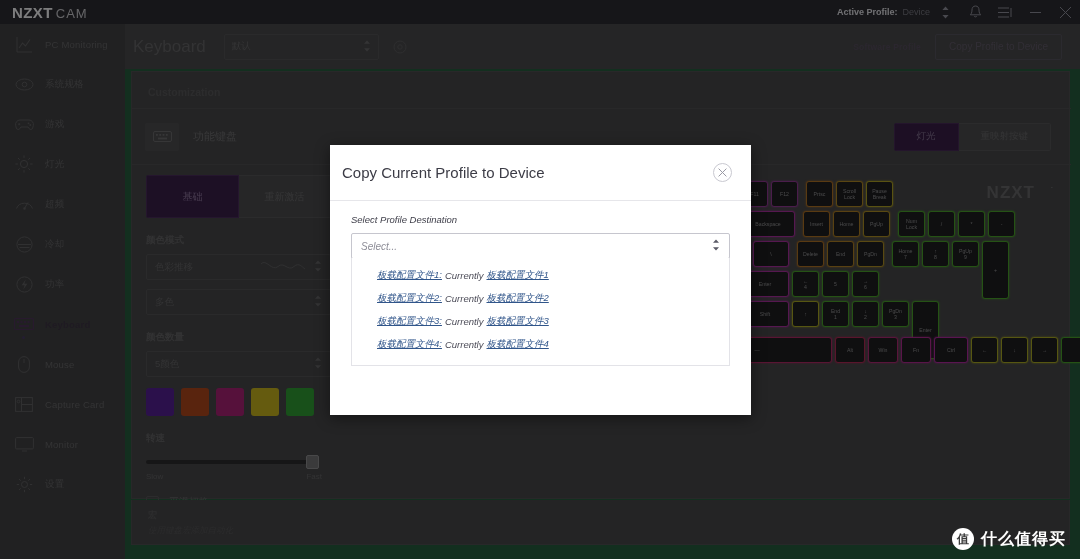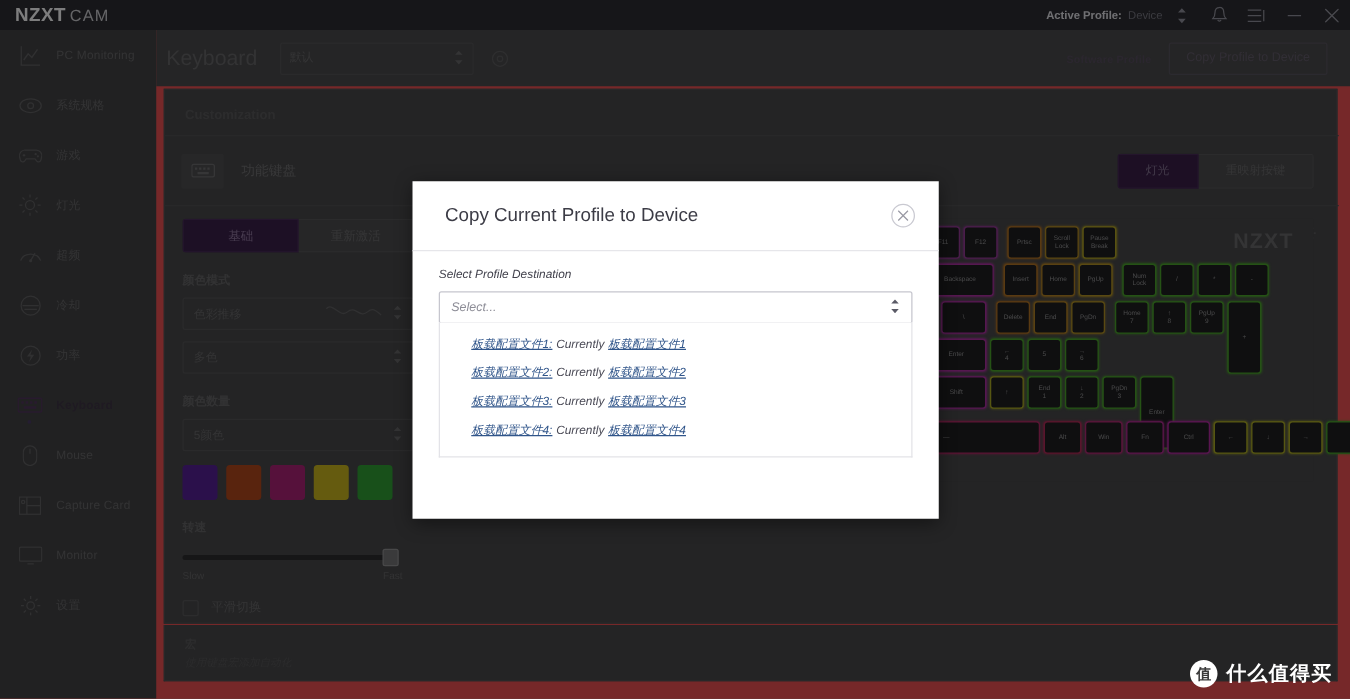--- a/index.html
+++ b/index.html
@@ -2,21 +2,21 @@
 <html><head>
 <meta charset="utf-8">
 <style>
   * { box-sizing: border-box; margin: 0; padding: 0; }
   html, body {
     width: 1080px; height: 559px;
     background: #3a3a3a;
     font-family: "Liberation Sans", sans-serif;
     overflow: hidden;
   }
-  #app { position: relative; width: 1080px; height: 559px; background: #ef4444; }
+  #app { position: relative; width: 1080px; height: 559px; background: #14532d; }
 
   
   .titlebar {
     position: absolute; left: 0; top: 0; width: 1080px; height: 24px;
     background: #1b1b1f; display: flex; align-items: center;
   }
   .brand { margin-left: 12px; font-size: 15px; font-weight: bold; color: #fff; letter-spacing: .4px; }
   .brand .cam { font-weight: normal; color: #c9c9cc; font-size: 13px; margin-left: 3px; letter-spacing: 1px; }
   .tb-right { margin-left: auto; display: flex; align-items: center; height: 24px; }
   .ap-label { font-size: 9px; font-weight: bold; color: #e2e2e6; }
@@ -79,21 +79,21 @@
     font-size: 9.5px; border: 1px solid #4b4b4b;
   }
   .mt-btn.on { background: #2a0c39; color: #7e6a8a; border-color: #3a1a4a; }
   .mt-btn.off { background: #3f3f3f; color: #5f5f5f; border-left: none; }
 
   .sep2 { position: absolute; left: 0; top: 92px; width: 939px; height: 1px; background: #434343; }
 
   
   .cust { position: absolute; left: 14px; top: 103px; width: 185px; }
   .tabs { display: flex; border-radius: 3px; overflow: hidden; }
-  .tab { height: 27px; flex: 1; display: flex; align-items: center; justify-content: center; font-size: 10px; border: 1px solid #4b4b4b; }
+  .tab { height: 43px; flex: 1; display: flex; align-items: center; justify-content: center; font-size: 10px; border: 1px solid #4b4b4b; }
   .tab.on { background: #2b0e3b; color: #8a6f99; border-color: #3d1c4e; }
   .tab.off { background: #3f3f3f; color: #616161; border-left: none; }
   .field-label { margin-top: 16px; font-size: 9.5px; font-weight: bold; color: #5a5a5a; }
   .drop {
     margin-top: 7px; height: 26px; border: 1px solid #484848; border-radius: 2px;
     display: flex; align-items: center; padding: 0 8px; color: #5c5c5c; font-size: 9.5px;
   }
   .drop .wave { margin-left: auto; color: #555; }
   .drop .arr { margin-left: 8px; font-size: 8px; color: #5c5c5c; line-height: 1; }
   .swatches { margin-top: 11px; display: flex; gap: 7px; }
@@ -132,21 +132,21 @@
 
   
   .overlay { position: absolute; inset: 0; background: rgba(18,18,20,0.55); z-index: 40; }
 
   
   .modal {
     position: absolute; left: 330px; top: 145px; width: 421px; height: 270px;
     background: #fff; z-index: 60; box-shadow: 0 3px 14px rgba(0,0,0,.45);
   }
   .modal-head { height: 56px; display: flex; align-items: center; border-bottom: 1px solid #e6e6ea; }
-  .modal-title { margin-left: 26px; font-size: 15px; color: #3c3c46; font-weight: normal; }
+  .modal-title { margin-left: 12px; font-size: 15px; color: #3c3c46; font-weight: normal; }
   .modal-close {
     margin-left: auto; margin-right: 19px; width: 19px; height: 19px; border-radius: 50%;
     border: 1px solid #c9c9d1; color: #9a9aa4; font-size: 11px;
     display: flex; align-items: center; justify-content: center;
   }
   .modal-body { padding: 13px 21px 0 21px; font-style: italic; }
   .mb-label { font-size: 9.5px; color: #41414c; }
   .mb-select {
     margin-top: 8px; height: 26px; border: 1px solid #c6c6ce; border-radius: 2px;
     display: flex; align-items: center; padding: 0 9px; font-size: 10px; color: #8d8d97;

